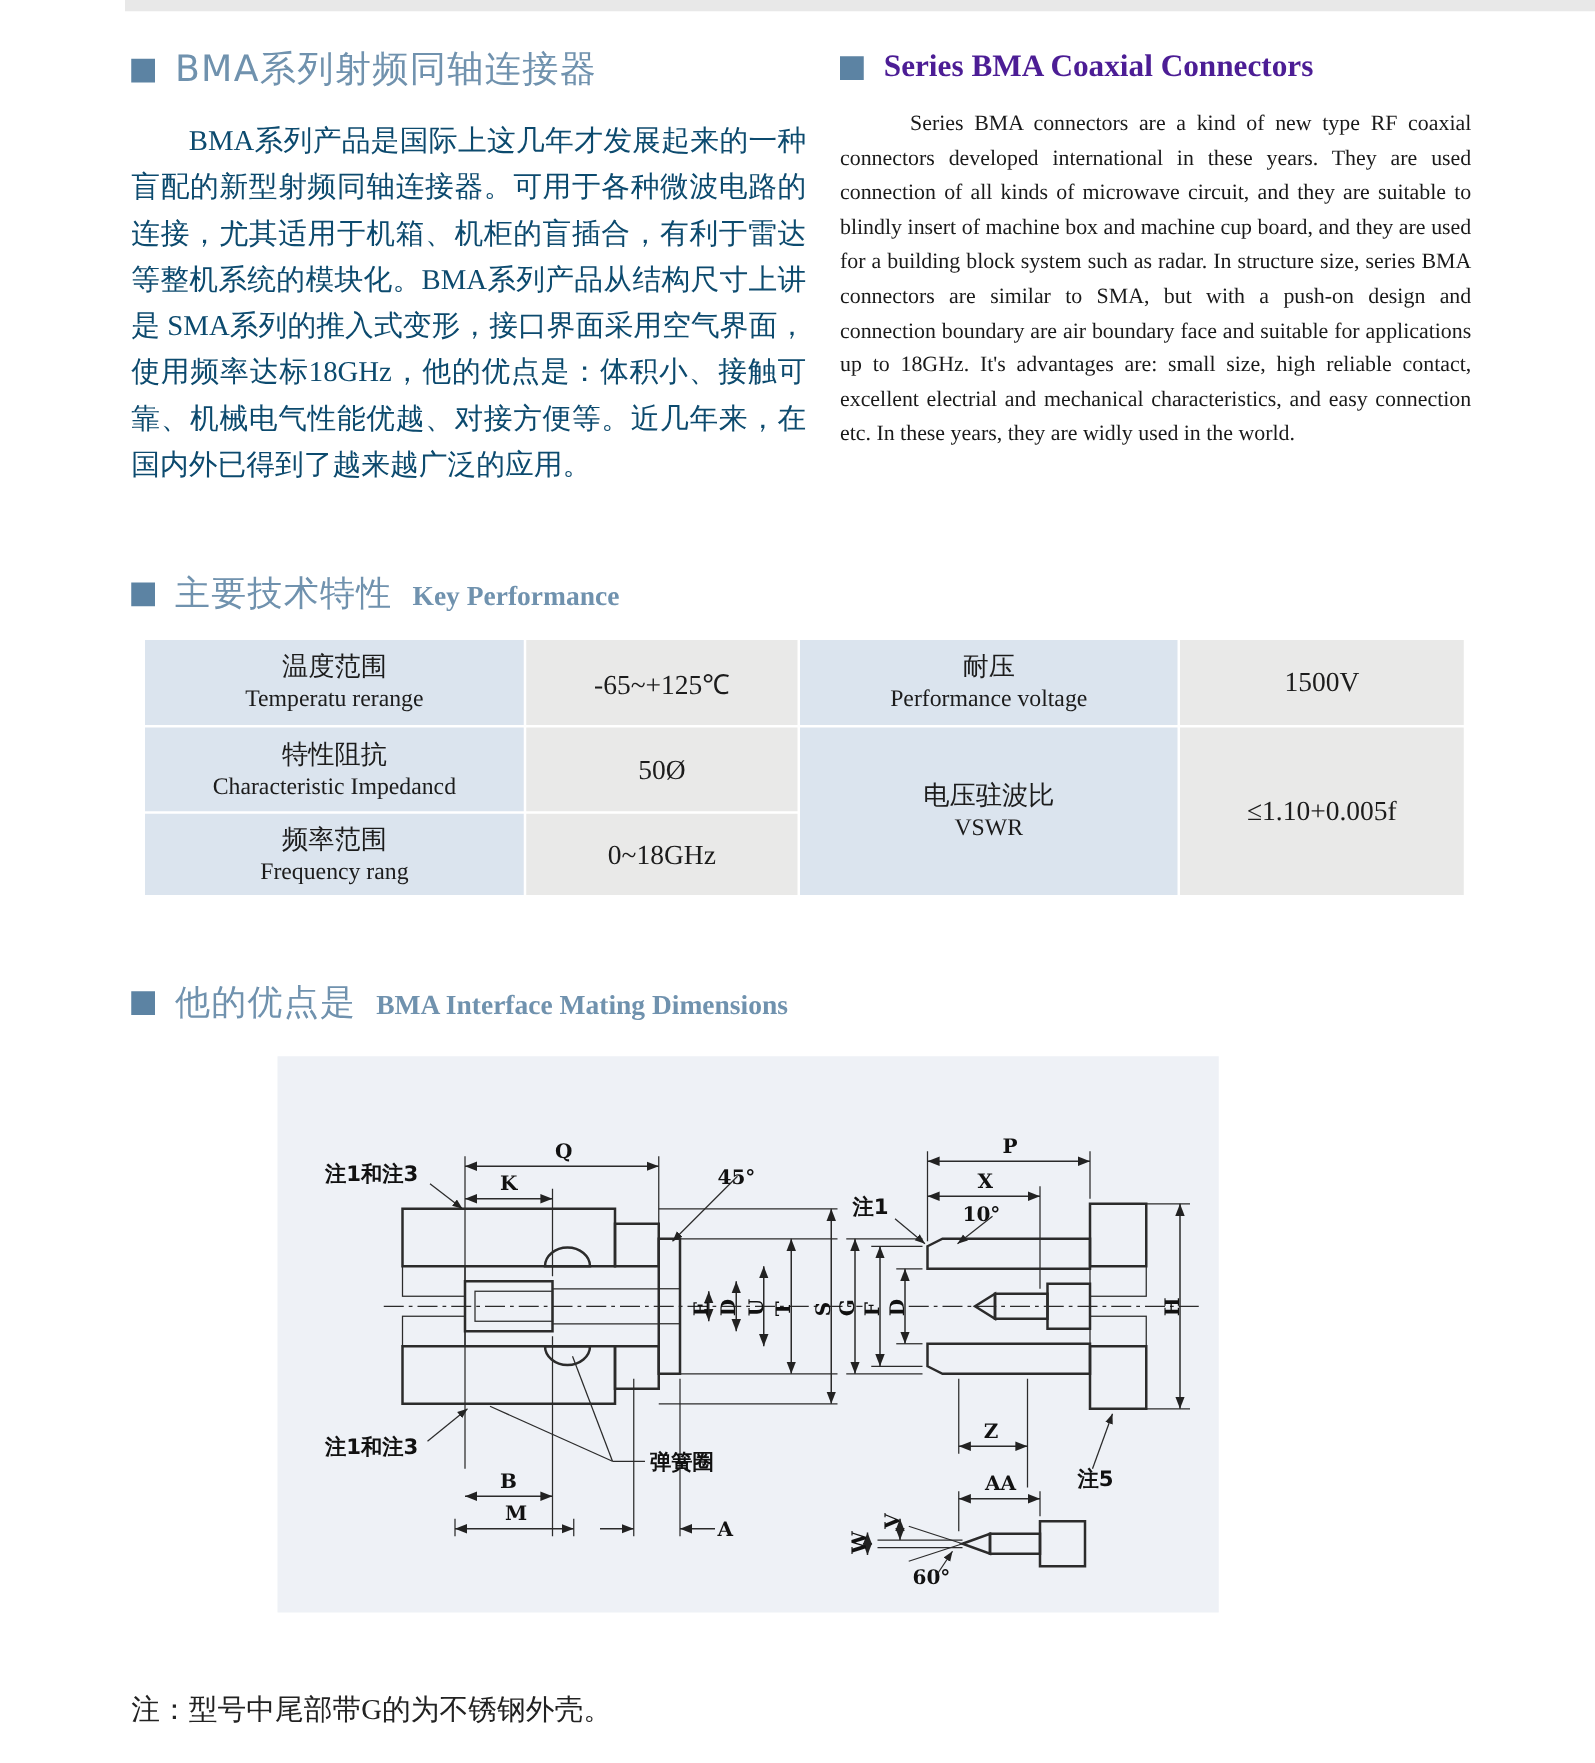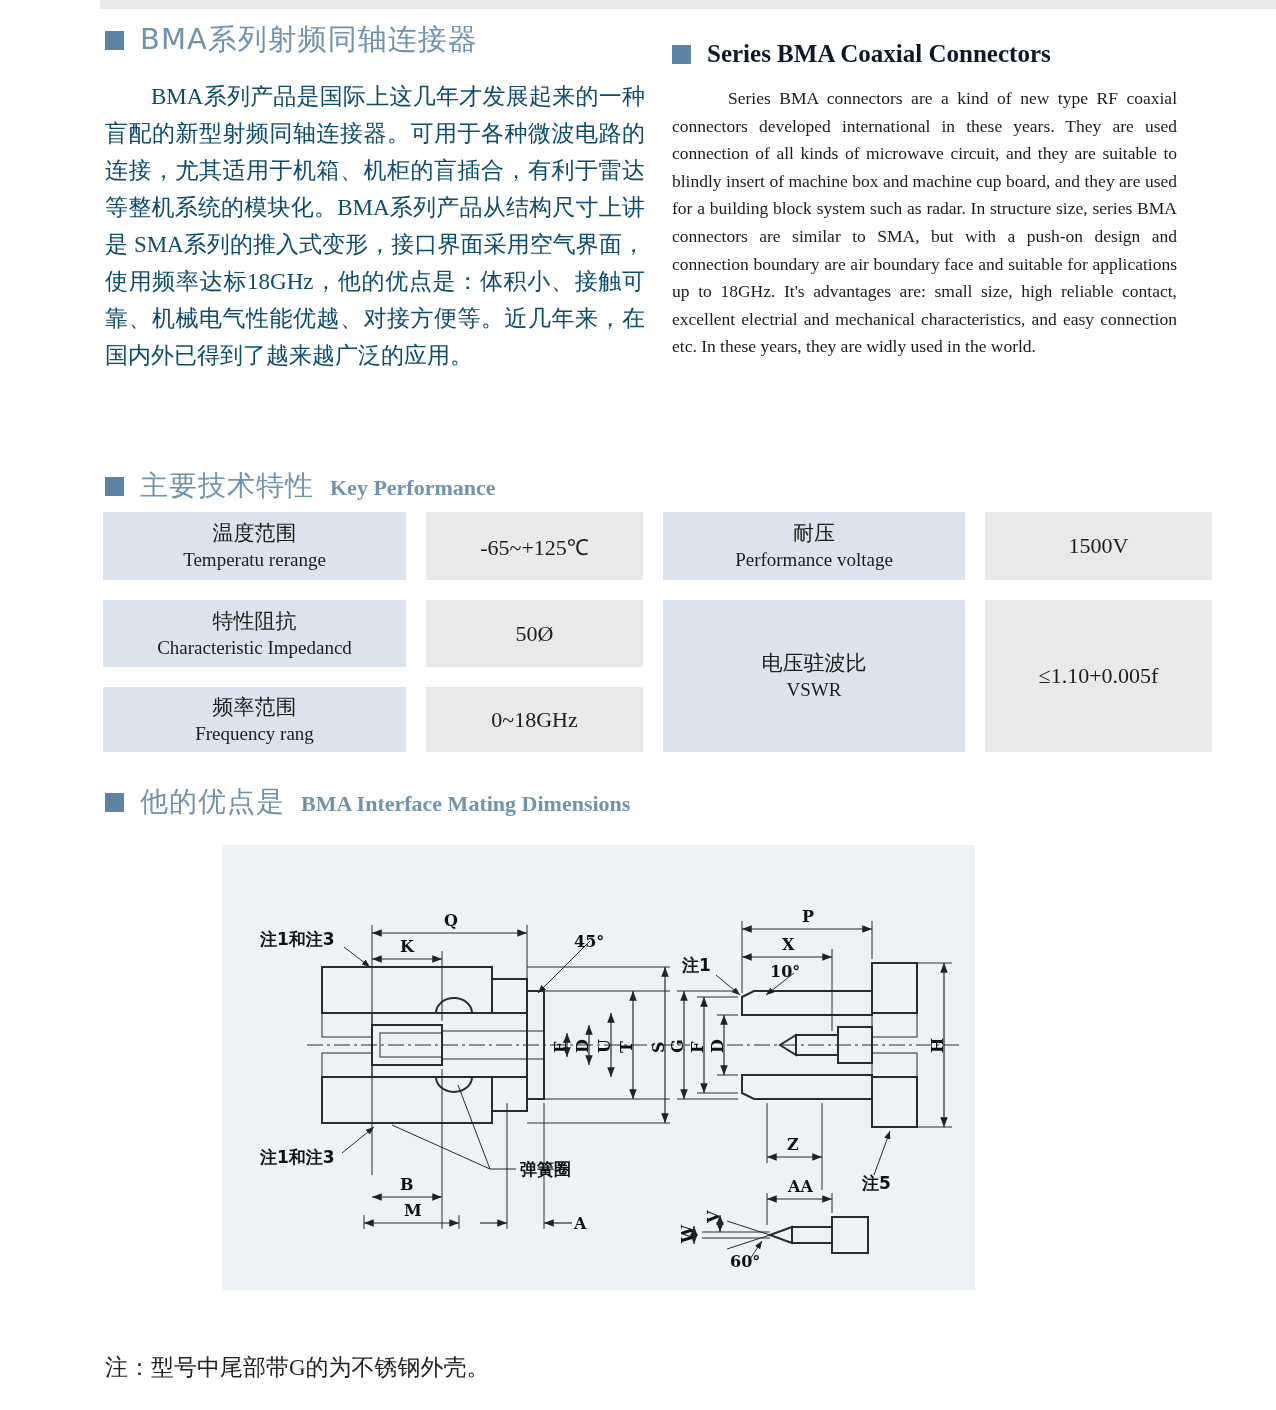--- a/index.html
+++ b/index.html
@@ -7,35 +7,35 @@
     width:1276px;height:1410px;position:relative;background:#ffffff;
     font-family:"Liberation Serif","DejaVu Serif",serif;color:#1c1c1c;
     overflow:hidden;
   }
   .topbar{position:absolute;left:100px;top:0;width:1176px;height:9px;background:#e8e8e8;}
 
   
   .sec-head{display:flex;align-items:baseline;}
   .bullet{width:19px;height:19px;background:#5c83a3;margin-right:16px;flex:none;align-self:center;}
   .zh-title{font-family:"DejaVu Sans","Liberation Sans",sans-serif;font-size:29px;color:#7092ae;letter-spacing:1px;font-weight:500;}
-  .en-title{font-size:25px;font-weight:bold;color:#0f172a;}
+  .en-title{font-size:25px;font-weight:bold;color:#4c1d95;}
   .en-subtitle{font-size:22px;font-weight:bold;color:#7092ae;margin-left:16px;}
 
   
-  .col-zh{position:absolute;left:105px;top:20px;width:540px;}
+  .col-zh{position:absolute;left:105px;top:36px;width:540px;}
   .col-en{position:absolute;left:672px;top:40px;width:505px;}
   .zh-body{margin-top:18px;font-size:23px;line-height:37px;text-align:justify;text-indent:2em;color:#0c4a6e;}
   .en-body{margin-top:17px;font-size:17.5px;line-height:27.6px;text-align:justify;text-indent:3.2em;color:#1a1a1a;}
 
   
-  .kp-head{position:absolute;left:105px;top:467px;justify-content:center;}
+  .kp-head{position:absolute;left:105px;top:456px;justify-content:center;}
   .kp-table{
-    position:absolute;left:103px;top:512px;
+    position:absolute;left:116px;top:512px;
     display:grid;grid-template-columns:303px 217px 302px 227px;
-    grid-template-rows:68px 67px 65px;gap:20px;
+    grid-template-rows:68px 67px 65px;gap:2px;
   }
   .cell{display:flex;flex-direction:column;justify-content:center;align-items:center;text-align:center;}
   .cell.lbl{background:#dbe4ee;}
   .cell.val{background:#e9e9e8;font-size:22px;font-family:Liberation Serif, serif;}
   .cell .zh{font-size:21px;line-height:27px;}
   .cell .en{font-size:19px;line-height:25px;}
   .r1c1{grid-column:1;grid-row:1}.r1c2{grid-column:2;grid-row:1}
   .r1c3{grid-column:3;grid-row:1}.r1c4{grid-column:4;grid-row:1}
   .r2c1{grid-column:1;grid-row:2}.r2c2{grid-column:2;grid-row:2}
   .r3c1{grid-column:1;grid-row:3}.r3c2{grid-column:2;grid-row:3}

